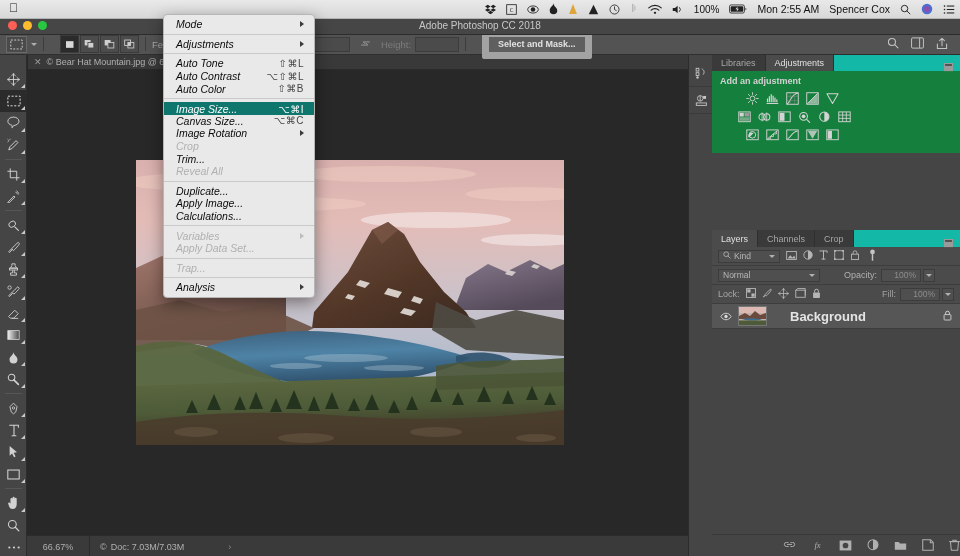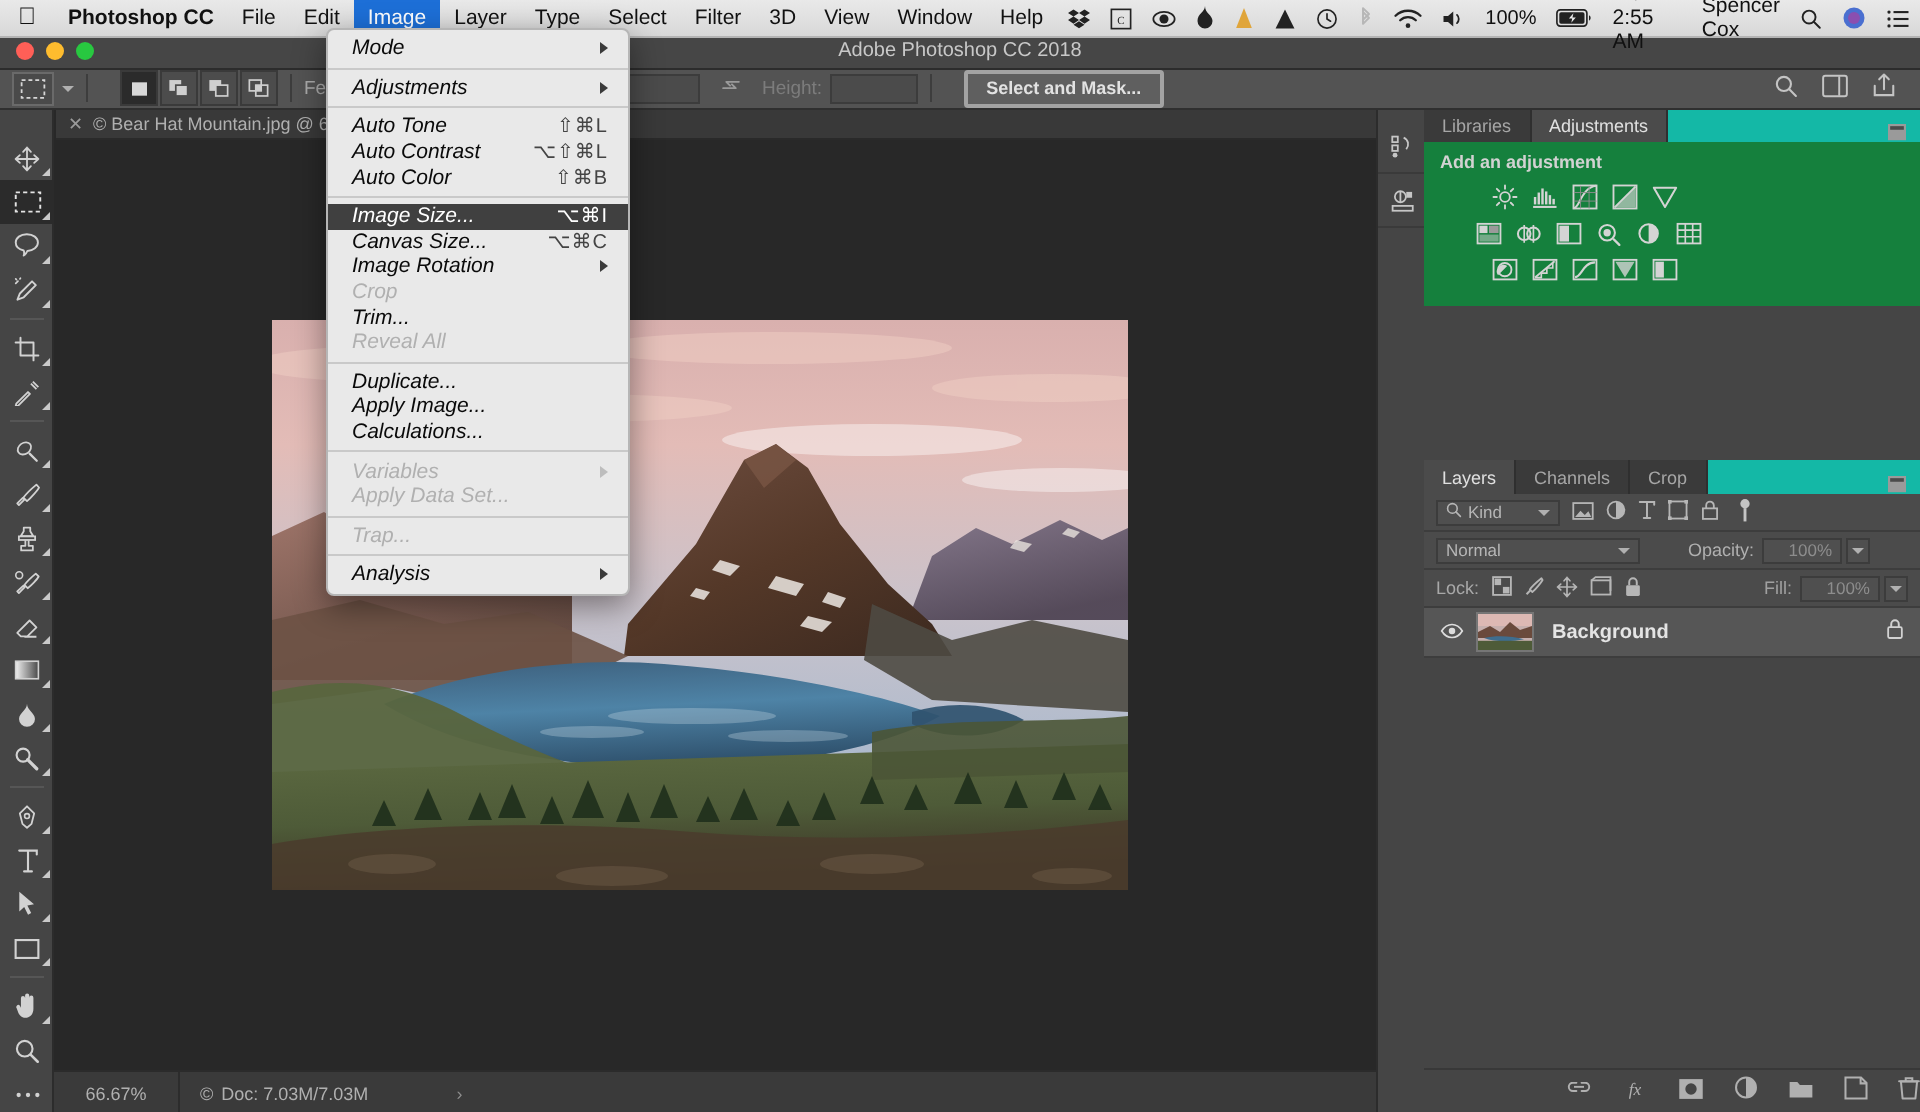--- a/index.html
+++ b/index.html
@@ -38,21 +38,21 @@
     display:flex;align-items:center;justify-content:center;}
   .caret{width:0;height:0;border-left:3px solid transparent;border-right:3px solid transparent;
     border-top:3.5px solid #b0b0b0;margin-left:4px;}
   .boolgrp{display:flex;margin-left:10px;gap:1px;}
   .boolgrp .bb{width:17px;height:16px;background:#4c4c4c;border:1px solid #3a3a3a;
     display:flex;align-items:center;justify-content:center;}
   .boolgrp .bb.on{background:#2b2b2b;}
   .fld{height:13px;border:1px solid #3c3c3c;background:#4b4b4b;margin-left:4px;}
   .lbl{margin-left:10px;color:#aaa;}
   .lbl.dim{color:#7c7c7c;}
-  .btnSM{margin-left:10px;height:15px;padding:0 9px;background:#5f5f5f;border:2px solid #a3a3a3;
+  .btnSM{margin-left:10px;height:15px;padding:0 9px;background:#5f5f5f;border:7px solid #a3a3a3;
     border-radius:2px;color:#e2e2e2;font-size:9px;font-weight:bold;display:flex;align-items:center;}
   .rtools{margin-left:auto;display:flex;align-items:center;gap:12px;padding-right:12px;}
 
   
   .doctab{position:absolute;left:28px;top:54px;width:660px;height:15px;background:#393939;
     border-bottom:1px solid #2a2a2a;display:flex;align-items:center;font-size:9px;color:#b0b0b0;z-index:20;}
   .doctab .x{margin:0 5px 0 6px;font-size:9px;color:#9a9a9a;}
 
   
   .toolbar{position:absolute;left:0;top:34px;width:27px;height:522px;background:#454545;
@@ -93,61 +93,47 @@
 
   .lpanel{position:absolute;left:0;top:176px;width:248px;height:326px;background:#454545;}
   .lrow{display:flex;align-items:center;height:18px;padding:0 6px;font-size:9px;color:#a8a8a8;
     background:#4b4b4b;border-bottom:1px solid #3d3d3d;}
   .ctrl{height:13px;border:1px solid #3c3c3c;background:#4f4f4f;display:flex;align-items:center;
     padding:0 4px;font-size:8.5px;color:#b6b6b6;box-sizing:border-box;}
   .ctrl .cv{flex:1;}
   .lkicons{display:flex;gap:6px;margin-left:6px;align-items:center;}
   .layerrow{display:flex;align-items:center;height:24px;background:#565656;border-bottom:1px solid #3d3d3d;padding:0 8px;}
   .thumb{width:27px;height:18px;margin-left:6px;border:1px solid #767676;overflow:hidden;position:relative;}
-  .lname{font-size:10px;color:#e4e4e4;margin-left:9px;flex:1;font-weight:bold;}
+  .lname{font-size:13px;color:#e4e4e4;margin-left:23px;flex:1;font-weight:bold;}
   .lfooter{position:absolute;left:0;bottom:0;width:248px;height:21px;background:#454545;
     border-top:1px solid #383838;display:flex;align-items:center;justify-content:flex-end;
     gap:15px;padding-right:14px;}
 
   
   .menu{position:absolute;left:163px;top:14px;width:150px;background:#e9e9e9;
     border:1px solid #b6b6b6;border-radius:4px;box-shadow:0 5px 16px rgba(0,0,0,.42);z-index:80;
     padding:3px 0;font-size:10.5px;color:#0a0a0a;}
   .mi{display:flex;align-items:center;height:12.6px;padding:0 10px 0 12px;white-space:nowrap;}
   .mi .t{flex:1;font-style:italic;}
   .mi .k{color:#444;font-size:10px;letter-spacing:.5px;}
-  .mi.sel{background:#404040;color:#fff;}
+  .mi.sel{background:#0f766e;color:#fff;align-items:flex-end;}
   .mi.sel .k{color:#fff;}
   .mi.dis{color:#b0b0b0;}
   .mi .sub{width:0;height:0;border-top:3.5px solid transparent;border-bottom:3.5px solid transparent;
     border-left:4.5px solid #3a3a3a;}
   .mi.dis .sub{border-left-color:#bdbdbd;}
   .mdiv{height:1px;background:#c9c9c9;margin:3px 0;}
 </style>
 </head>
 <body>
 
 <div id="app">
 
   <div class="macbar">
     <div class="mitem apple"></div>
-    <div id="macmenu-items" style="display:flex;align-items:center;">
-        <div class="mitem bold">Photoshop CC</div>
-        <div class="mitem">File</div>
-        <div class="mitem">Edit</div>
-        <div class="mitem sel">Image</div>
-        <div class="mitem">Layer</div>
-        <div class="mitem">Type</div>
-        <div class="mitem">Select</div>
-        <div class="mitem">Filter</div>
-        <div class="mitem">3D</div>
-        <div class="mitem">View</div>
-        <div class="mitem">Window</div>
-        <div class="mitem">Help</div>
-      </div>
     <div class="spacer"></div>
 
     <div class="sys">
       <svg width="11" height="11" viewBox="0 0 16 16">
           <path d="M4 1L0 3.6l4 2.6 4-2.6L4 1zm8 0L8 3.6l4 2.6 4-2.6L12 1zM0 8.8l4 2.6 4-2.6-4-2.6-4 2.6zm12-2.6L8 8.8l4 2.6 4-2.6-4-2.6zM4 12.2l4 2.6 4-2.6-4-2.5-4 2.5z" fill="#222"></path>
         </svg>
     </div>
     <div class="sys">
       <svg width="11" height="11" viewBox="0 0 16 16">
           <rect x="1" y="1" width="14" height="14" fill="none" stroke="#222" stroke-width="1.2"></rect>

